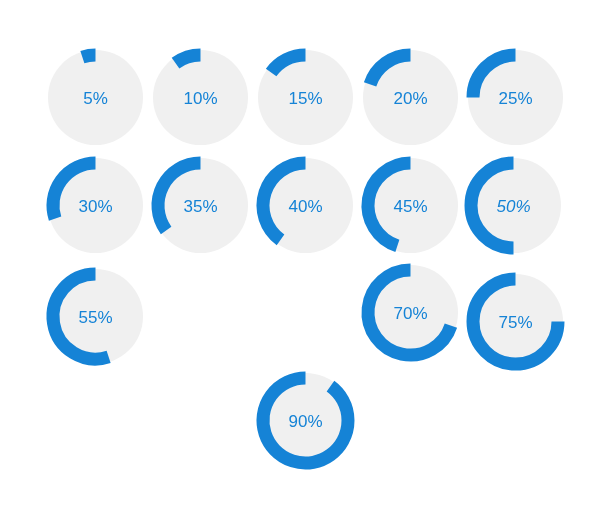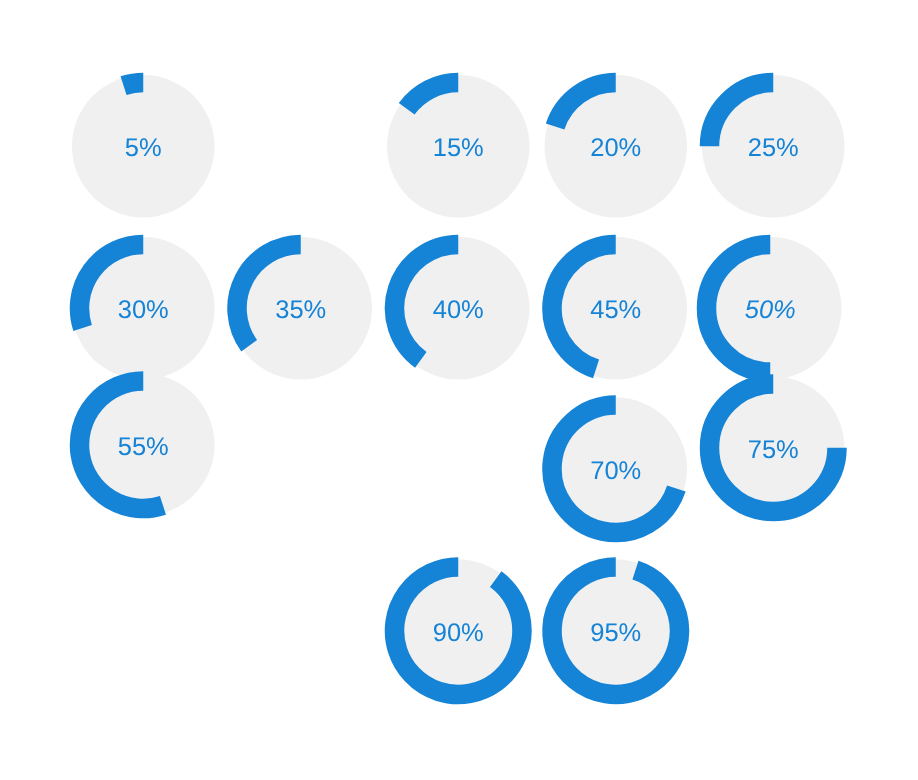--- a/index.html
+++ b/index.html
@@ -56,20 +56,27 @@
 <body>
 
 <div id="gauge-grid">
     <div class="gauge-cell" style="left: 42.5px; top: 44.5px;">
       <svg class="gauge-svg" viewBox="0 0 105 105">
         <circle class="gauge-track" cx="52.5" cy="52.5" r="47.5" fill="#f0f0f0"></circle>
         <path class="gauge-arc" d="M 52.500 10.000 A 42.5 42.5 0 0 0 39.367 12.080" stroke="#1583d6" stroke-width="13" stroke-linecap="butt"></path>
         <text class="gauge-label" x="52.5" y="53.5" fill="#1583d6">5%</text>
       </svg>
     </div>
+    <div class="gauge-cell" style="left: 147.5px; top: 44.5px;">
+      <svg class="gauge-svg" viewBox="0 0 105 105">
+        <circle class="gauge-track" cx="52.5" cy="52.5" r="47.5" fill="#f0f0f0"></circle>
+        <path class="gauge-arc" d="M 52.500 10.000 A 42.5 42.5 0 0 0 27.519 18.117" stroke="#1583d6" stroke-width="13" stroke-linecap="butt"></path>
+        <text class="gauge-label" x="52.5" y="53.5" fill="#1583d6">10%</text>
+      </svg>
+    </div>
     <div class="gauge-cell" style="left: 252.5px; top: 44.5px;">
       <svg class="gauge-svg" viewBox="0 0 105 105">
         <circle class="gauge-track" cx="52.5" cy="52.5" r="47.5" fill="#f0f0f0"></circle>
         <path class="gauge-arc" d="M 52.500 10.000 A 42.5 42.5 0 0 0 18.117 27.519" stroke="#1583d6" stroke-width="13" stroke-linecap="butt"></path>
         <text class="gauge-label" x="52.5" y="53.5" fill="#1583d6">15%</text>
       </svg>
     </div>
     <div class="gauge-cell" style="left: 357.5px; top: 44.5px;">
       <svg class="gauge-svg" viewBox="0 0 105 105">
         <circle class="gauge-track" cx="52.5" cy="52.5" r="47.5" fill="#f0f0f0"></circle>
@@ -112,48 +119,41 @@
         <text class="gauge-label" x="52.5" y="53.5" fill="#1583d6">45%</text>
       </svg>
     </div>
     <div class="gauge-cell" style="left: 461px; top: 152.5px; font-style: italic;">
       <svg class="gauge-svg" viewBox="0 0 105 105">
         <circle class="gauge-track" cx="52.5" cy="52.5" r="47.5" fill="#f0f0f0"></circle>
         <path class="gauge-arc" d="M 52.500 10.000 A 42.5 42.5 0 0 0 52.500 95.000" stroke="#1583d6" stroke-width="13" stroke-linecap="butt"></path>
         <text class="gauge-label" x="52.5" y="53.5" fill="#1583d6">50%</text>
       </svg>
     </div>
-    <div class="gauge-cell" style="left: 42.5px; top: 244px;">
+    <div class="gauge-cell" style="left: 42.5px; top: 264px;">
       <svg class="gauge-svg" viewBox="0 0 105 105">
         <circle class="gauge-track" cx="52.5" cy="52.5" r="47.5" fill="#f0f0f0"></circle>
         <path class="gauge-arc" d="M 52.500 10.000 A 42.5 42.5 0 1 0 65.633 92.920" stroke="#1583d6" stroke-width="13" stroke-linecap="butt"></path>
         <text class="gauge-label" x="52.5" y="53.5" fill="#1583d6">55%</text>
       </svg>
     </div>
     <div class="gauge-cell" style="left: 357.5px; top: 259.5px;">
       <svg class="gauge-svg" viewBox="0 0 105 105">
         <circle class="gauge-track" cx="52.5" cy="52.5" r="47.5" fill="#f0f0f0"></circle>
         <path class="gauge-arc" d="M 52.500 10.000 A 42.5 42.5 0 1 0 92.920 65.633" stroke="#1583d6" stroke-width="13" stroke-linecap="butt"></path>
         <text class="gauge-label" x="52.5" y="53.5" fill="#1583d6">70%</text>
       </svg>
     </div>
-    <div class="gauge-cell" style="left: 462.5px; top: 246px; text-align: center;">
+    <div class="gauge-cell" style="left: 462.5px; top: 269px; text-align: center;">
       <svg class="gauge-svg" viewBox="0 0 105 105">
         <circle class="gauge-track" cx="52.5" cy="52.5" r="47.5" fill="#f0f0f0"></circle>
         <path class="gauge-arc" d="M 52.500 10.000 A 42.5 42.5 0 1 0 95.000 52.500" stroke="#1583d6" stroke-width="13" stroke-linecap="butt"></path>
         <text class="gauge-label" x="52.5" y="53.5" fill="#1583d6">75%</text>
       </svg>
     </div>
     <div class="gauge-cell" style="left: 252.5px; top: 367.5px; text-decoration: underline;">
       <svg class="gauge-svg" viewBox="0 0 105 105">
         <circle class="gauge-track" cx="52.5" cy="52.5" r="47.5" fill="#f0f0f0"></circle>
         <path class="gauge-arc" d="M 52.500 10.000 A 42.5 42.5 0 1 0 77.481 18.117" stroke="#1583d6" stroke-width="13" stroke-linecap="butt"></path>
         <text class="gauge-label" x="52.5" y="53.5" fill="#1583d6">90%</text>
       </svg>
     </div>
-    <div class="gauge-cell" style="left: 357.5px; top: 367.5px;">
-      <svg class="gauge-svg" viewBox="0 0 105 105">
-        <circle class="gauge-track" cx="52.5" cy="52.5" r="47.5" fill="#f0f0f0"></circle>
-        <path class="gauge-arc" d="M 52.500 10.000 A 42.5 42.5 0 1 0 65.633 12.080" stroke="#1583d6" stroke-width="13" stroke-linecap="butt"></path>
-        <text class="gauge-label" x="52.5" y="53.5" fill="#1583d6">95%</text>
-      </svg>
-    </div>
   </div>
 
 </body></html>

